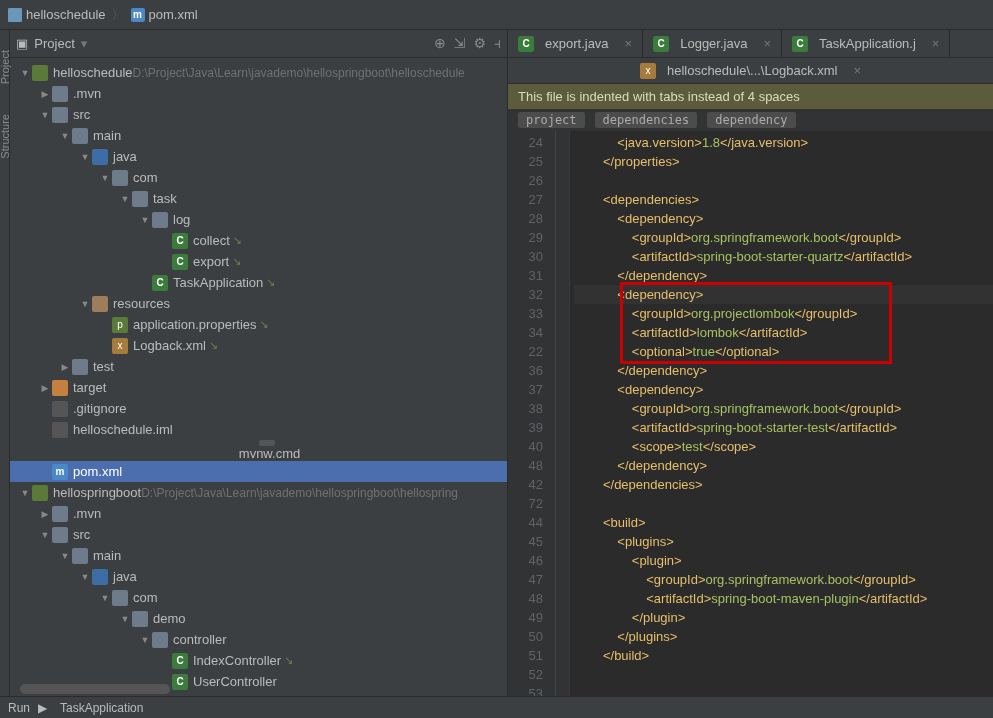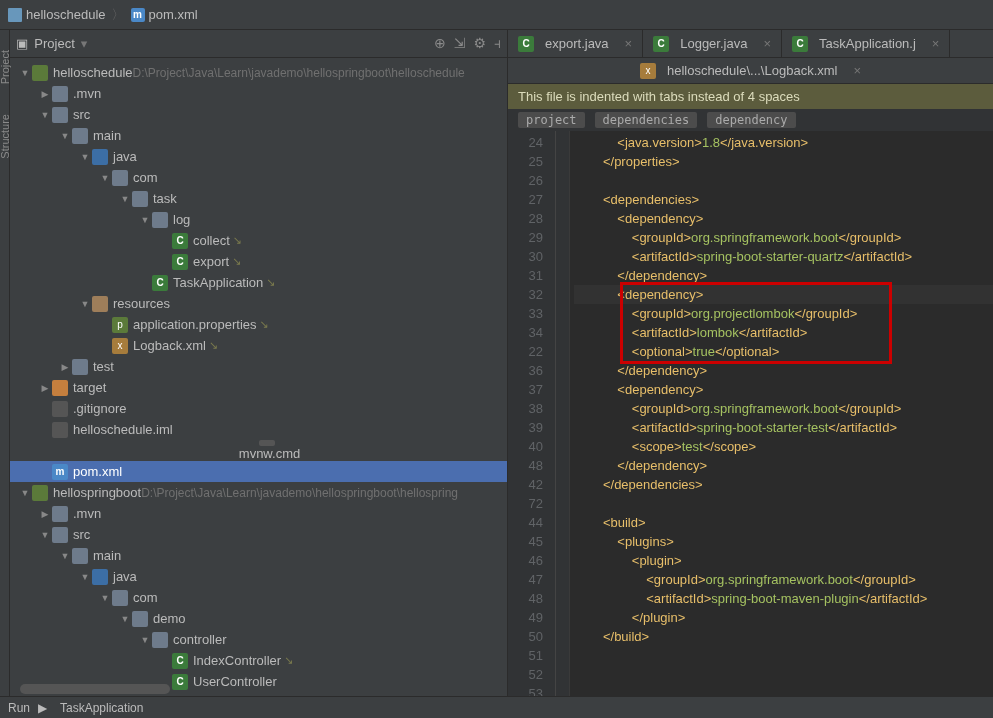--- a/index.html
+++ b/index.html
@@ -346,20 +346,21 @@
           <div class="cl">                <span class="tagbr">&lt;</span><span class="tag">scope</span><span class="tagbr">&gt;</span><span class="txt">test</span><span class="tagbr">&lt;/</span><span class="tag">scope</span><span class="tagbr">&gt;</span></div>
           <div class="cl">            <span class="tagbr">&lt;/</span><span class="tag">dependency</span><span class="tagbr">&gt;</span></div>
           <div class="cl">        <span class="tagbr">&lt;/</span><span class="tag">dependencies</span><span class="tagbr">&gt;</span></div>
           <div class="cl"></div>
           <div class="cl">        <span class="tagbr">&lt;</span><span class="tag">build</span><span class="tagbr">&gt;</span></div>
           <div class="cl">            <span class="tagbr">&lt;</span><span class="tag">plugins</span><span class="tagbr">&gt;</span></div>
           <div class="cl">                <span class="tagbr">&lt;</span><span class="tag">plugin</span><span class="tagbr">&gt;</span></div>
           <div class="cl">                    <span class="tagbr">&lt;</span><span class="tag">groupId</span><span class="tagbr">&gt;</span><span class="txt">org.springframework.boot</span><span class="tagbr">&lt;/</span><span class="tag">groupId</span><span class="tagbr">&gt;</span></div>
           <div class="cl">                    <span class="tagbr">&lt;</span><span class="tag">artifactId</span><span class="tagbr">&gt;</span><span class="txt">spring-boot-maven-plugin</span><span class="tagbr">&lt;/</span><span class="tag">artifactId</span><span class="tagbr">&gt;</span></div>
           <div class="cl">                <span class="tagbr">&lt;/</span><span class="tag">plugin</span><span class="tagbr">&gt;</span></div>
+          <div class="cl">            <span class="tagbr">&lt;/</span><span class="tag">plugins</span><span class="tagbr">&gt;</span></div>
           <div class="cl">        <span class="tagbr">&lt;/</span><span class="tag">build</span><span class="tagbr">&gt;</span></div>
           <div class="cl"></div>
           <div class="cl"></div>
         </div>
     </div>
   </div>
 </div>
 
 <div class="statusbar">
   <span>Run</span>

